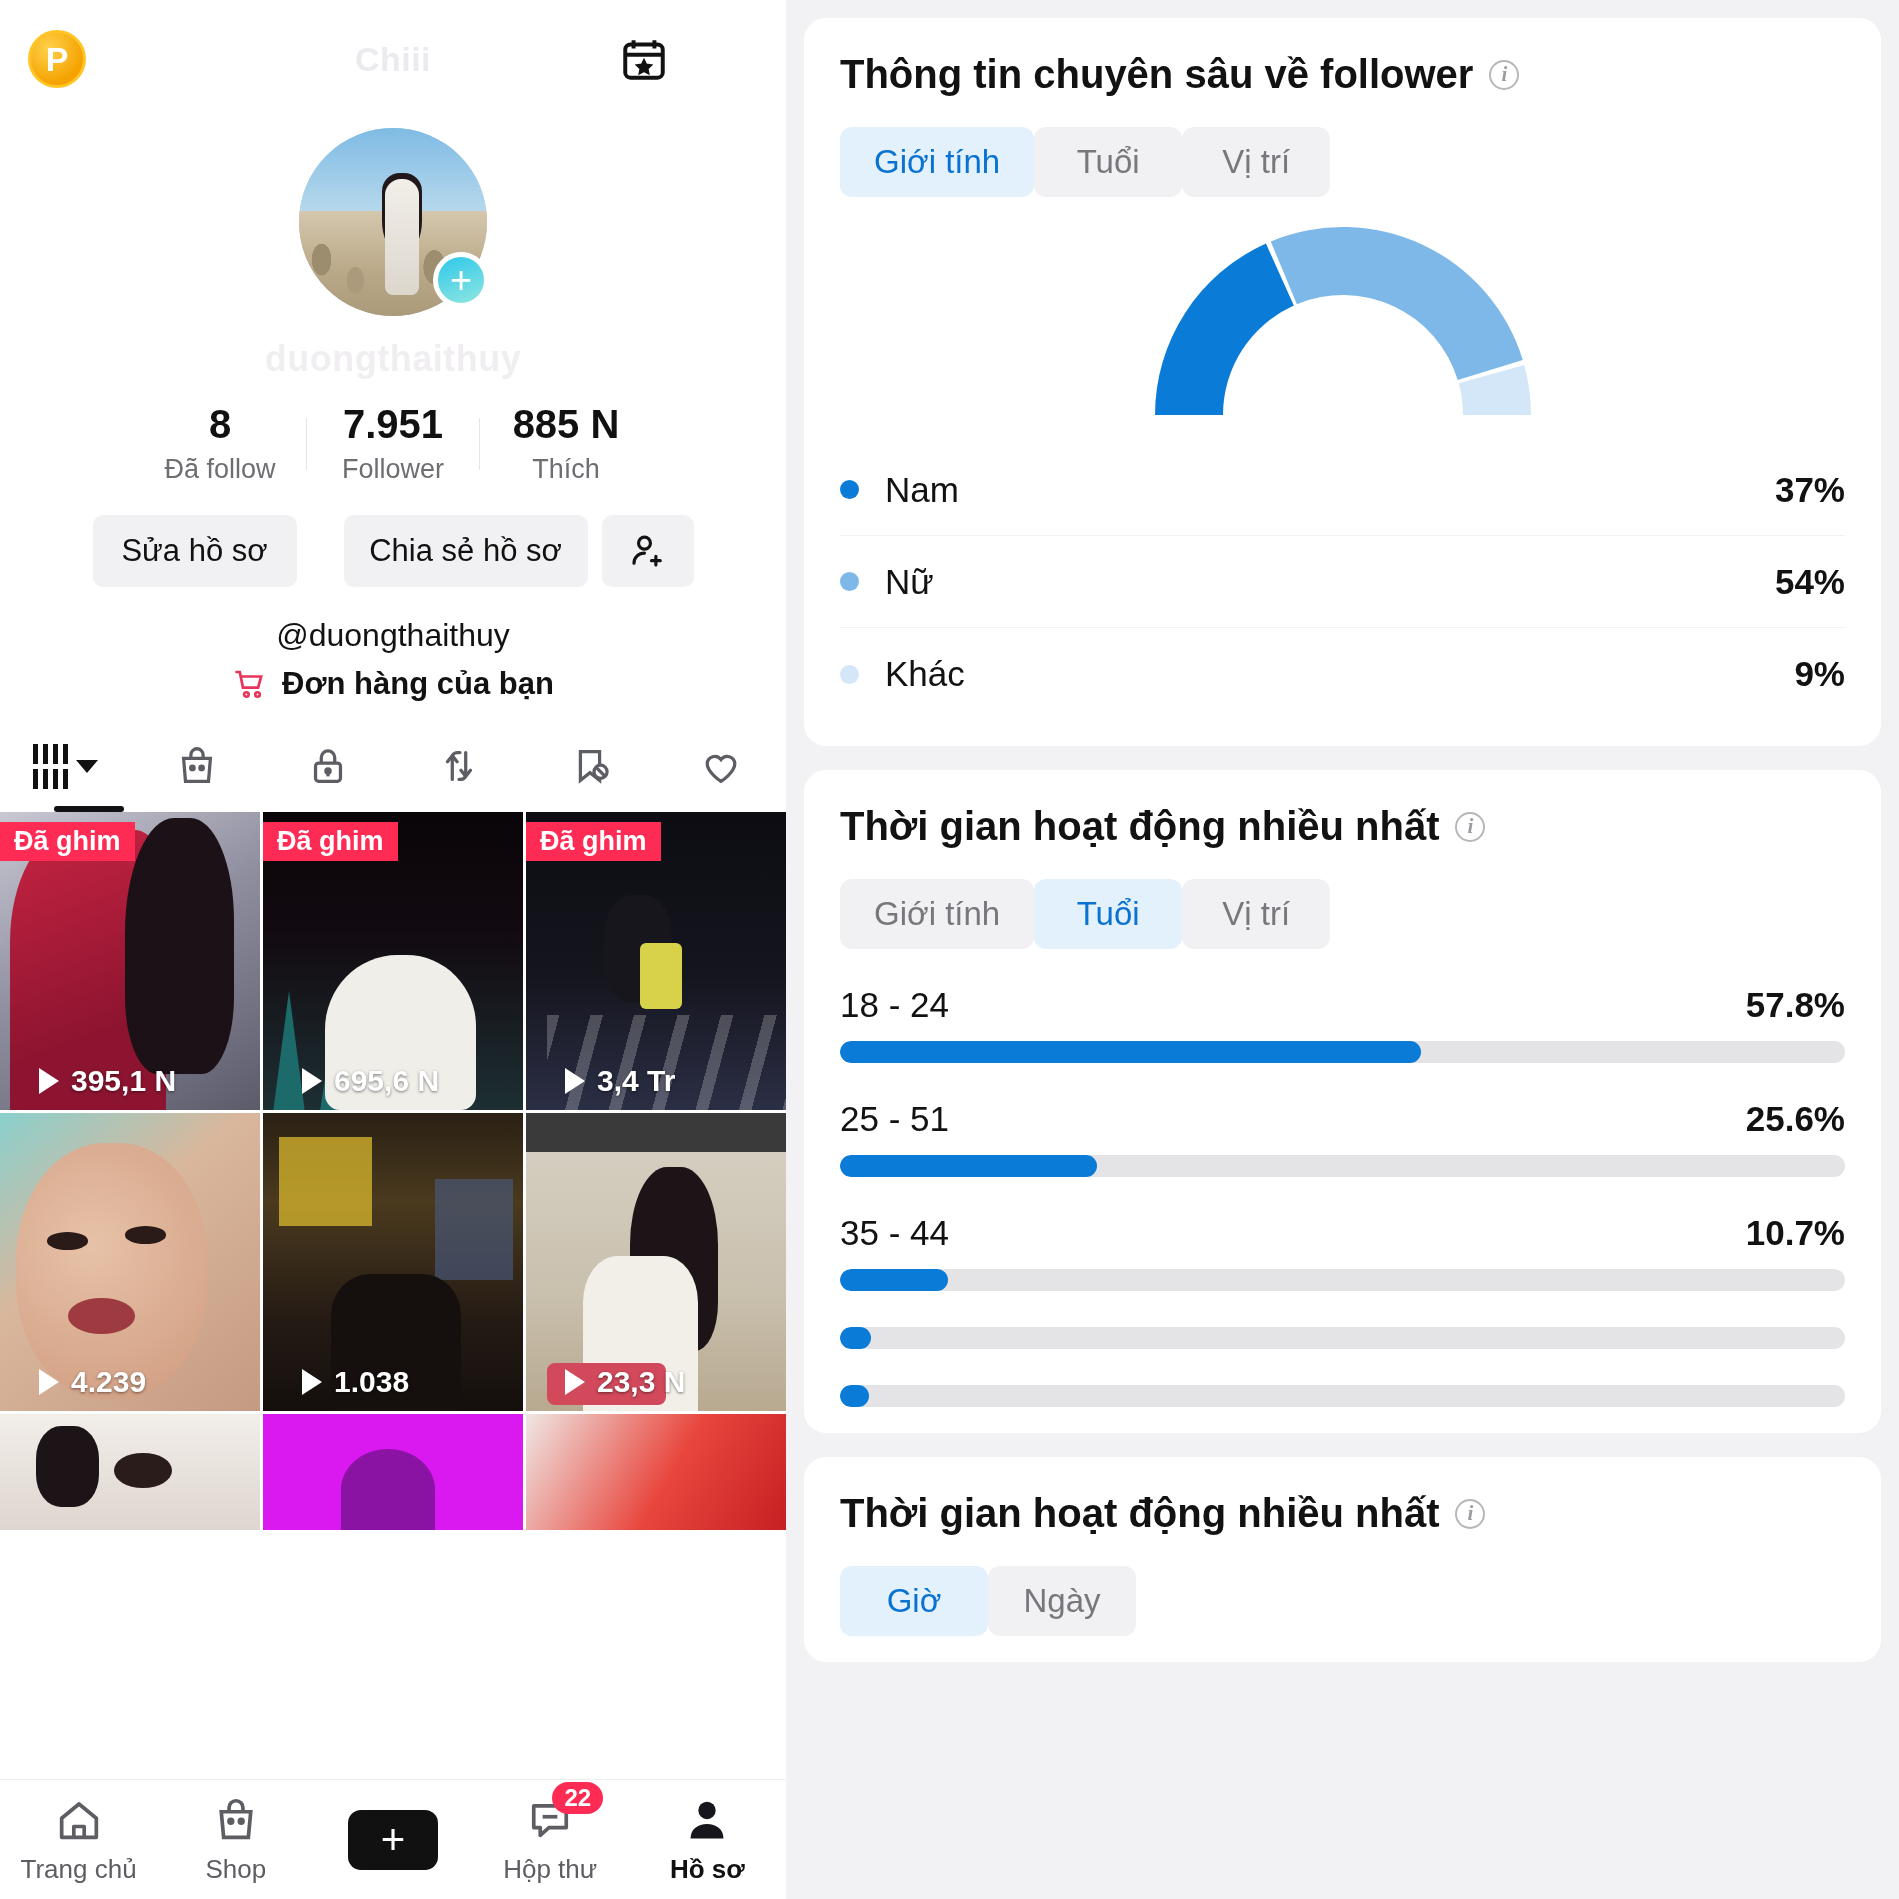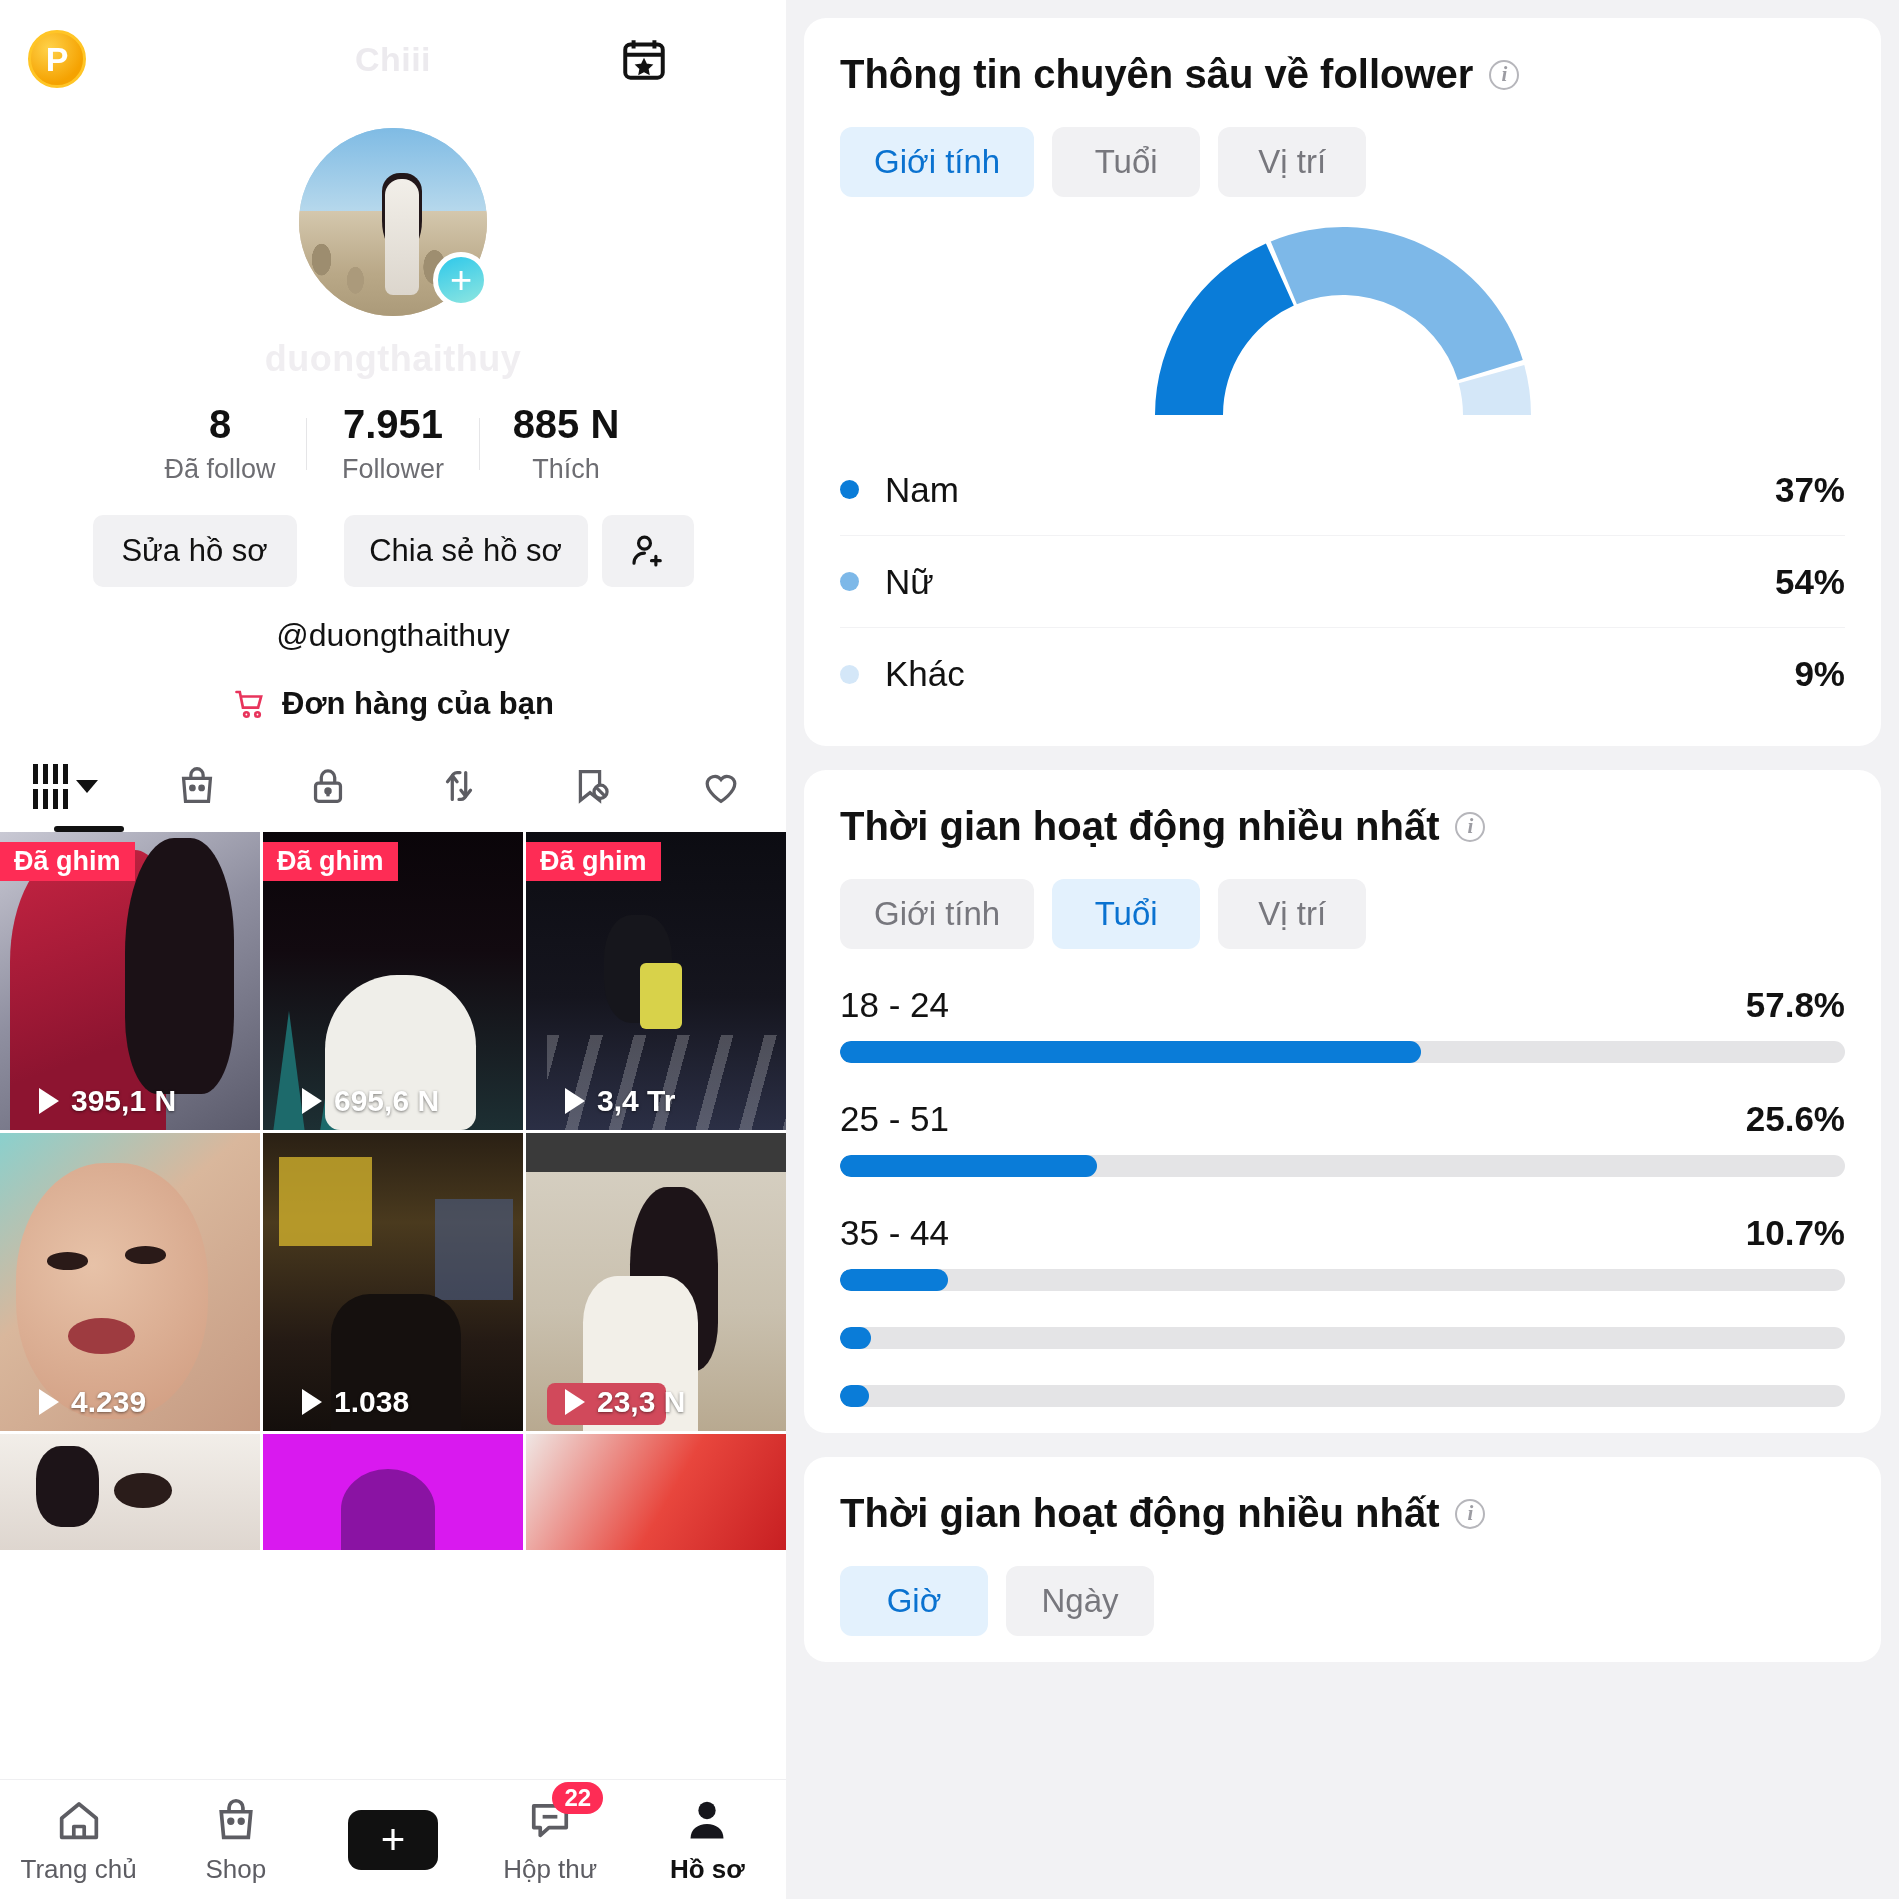--- a/index.html
+++ b/index.html
@@ -92,21 +92,21 @@
   .btn-pill {
     background: #f1f1f3; border-radius: 10px; height: 72px;
     display: flex; align-items: center; justify-content: center;
     font-size: 31px; color: #111; font-weight: 500; padding: 0 20px;
   }
   .btn-edit { width: 204px; }
   .btn-share { width: 244px; margin-left: 33px; }
   .btn-adduser { width: 92px; }
 
   .handle { text-align: center; margin-top: 30px; font-size: 32px; color: #121212; }
-  .orders { display: flex; align-items: center; justify-content: center; gap: 14px; margin-top: 32px; font-size: 31px; font-weight: 600; color: #121212; }
+  .orders { display: flex; align-items: center; justify-content: center; gap: 14px; margin-top: 12px; font-size: 31px; font-weight: 600; color: #121212; }
 
   .tabrow {
     display: flex; align-items: center; justify-content: space-around;
     height: 92px; margin-top: 18px; position: relative;
   }
   .tabrow .tab { display: flex; align-items: center; justify-content: center; gap: 8px; flex: 1; height: 100%; }
   .grid-icon { display: flex; flex-direction: column; gap: 5px; }
   .grid-icon .rowbars { display: flex; gap: 5px; }
   .grid-icon .rowbars i { width: 5px; height: 20px; background: #111; }
   .caret { width: 0; height: 0; border-left: 11px solid transparent; border-right: 11px solid transparent; border-top: 13px solid #111; }
@@ -158,21 +158,21 @@
     padding: 0 18px; overflow: hidden;
   }
   .card { background: #fff; border-radius: 22px; padding: 34px 36px 26px; margin-bottom: 24px; }
   .card:first-child { margin-top: 18px; }
   .card-title { display: flex; align-items: center; gap: 16px; font-size: 40px; font-weight: 700; color: #121212; }
   .info-i {
     width: 30px; height: 30px; border-radius: 50%; border: 2.5px solid #b6b6bb;
     color: #9c9ca2; font-size: 21px; font-style: italic; font-family: "Liberation Serif", serif;
     display: inline-flex; align-items: center; justify-content: center; flex: 0 0 30px;
   }
-  .segs { display: flex; gap: 18px; margin-top: 30px; }
+  .segs { display: flex; margin-top: 30px; }
   .seg {
     border-radius: 12px; background: #f1f1f3; color: #77777d;
     font-size: 33px; padding: 16px 34px; min-width: 148px; text-align: center;
   }
   .seg.on { background: #e3f1fd; color: #0a72d0; }
 
   .gauge-wrap { display: flex; justify-content: center; margin-top: 18px; }
   .legend { margin-top: 14px; }
   .lrow {
     display: flex; align-items: center; height: 92px;

